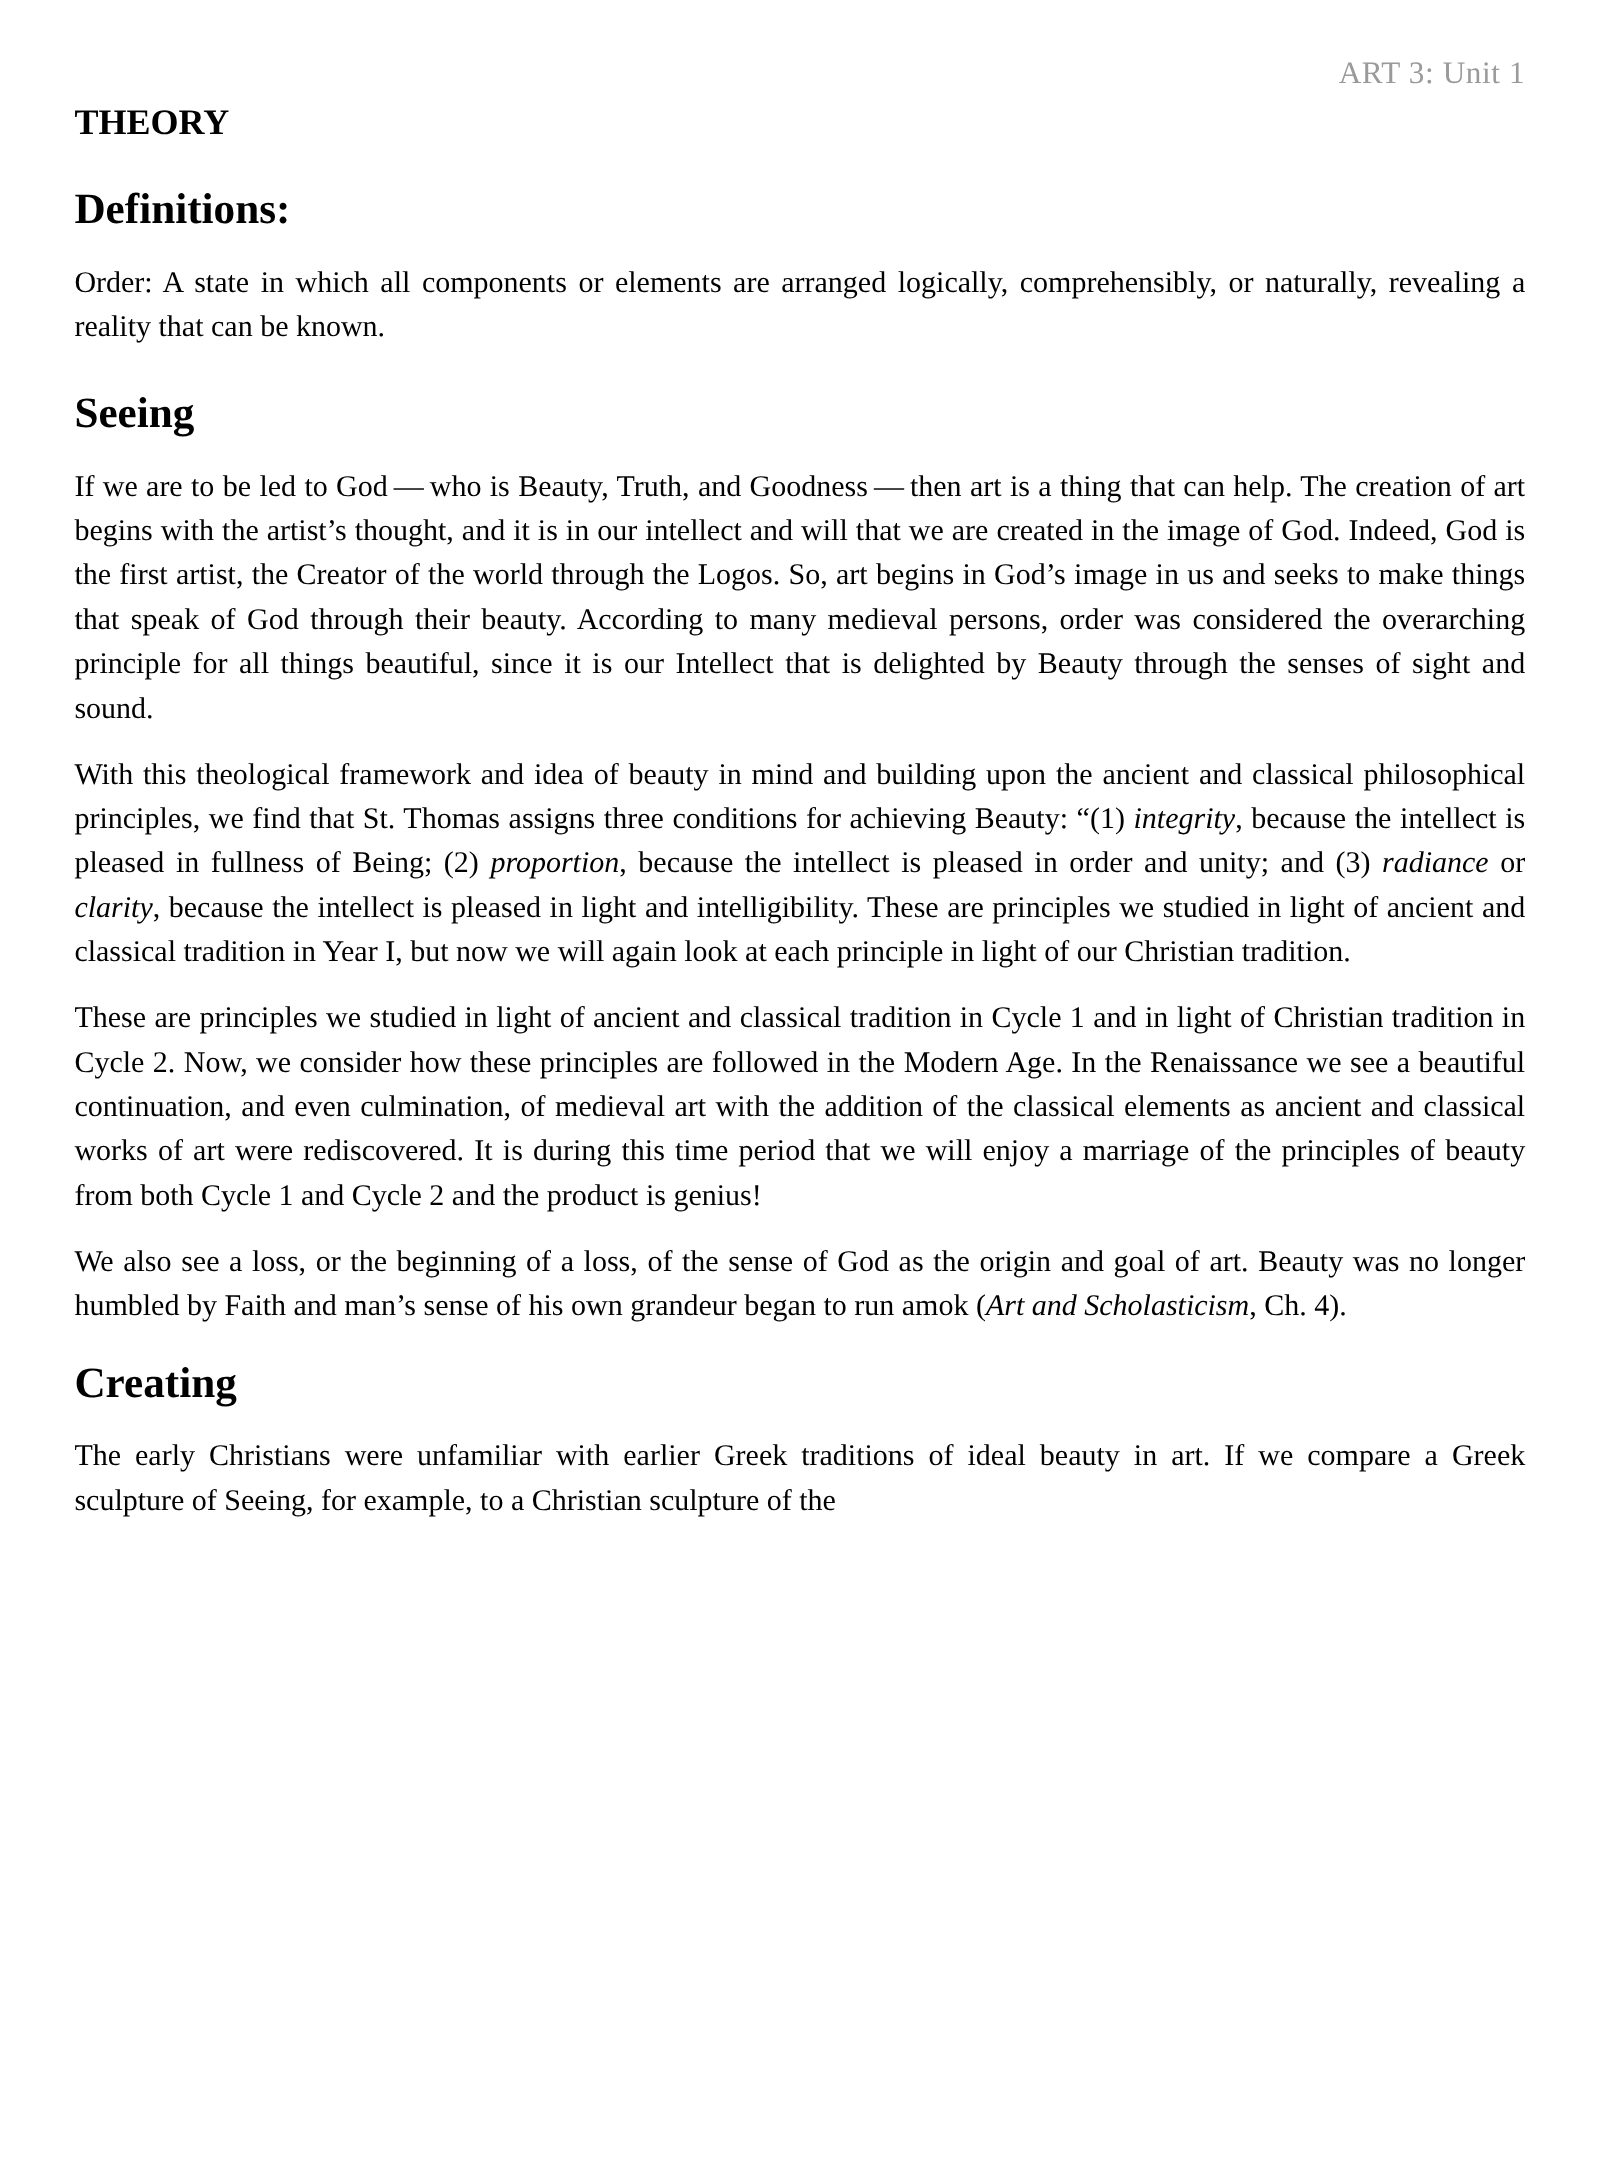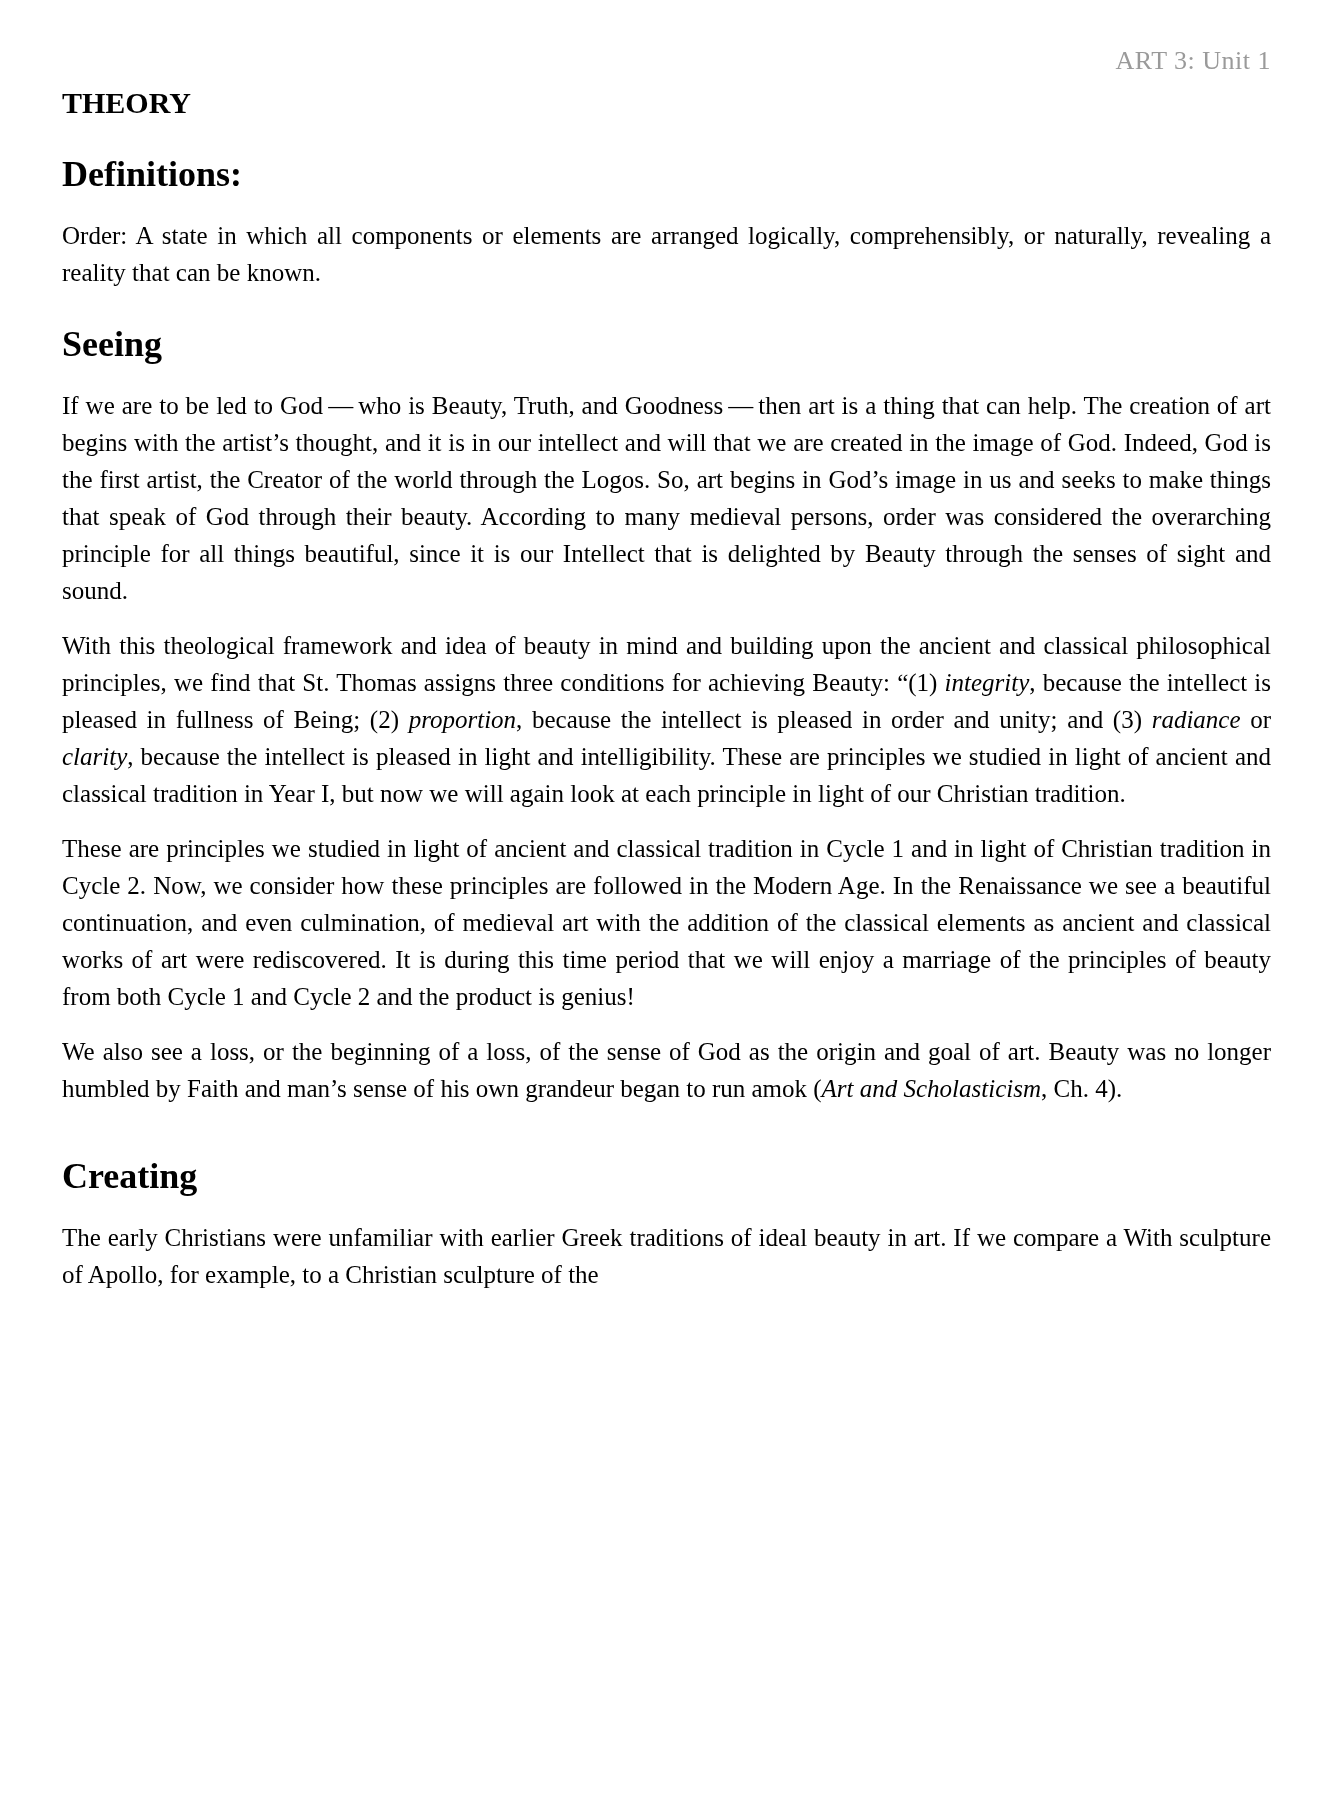--- a/index.html
+++ b/index.html
@@ -35,21 +35,21 @@
   h2.section-heading {
     margin: 34px 0 0 0;
     font-size: 36px;
     line-height: 38px;
     font-weight: bold;
     color: #000000;
   }
   h2.gap-before-large {
   }
   h2.gap-before-medium {
-    margin-top: 50px;
+    margin-top: 26px;
   }
   p.body-text {
     margin: 18px 0 0 0;
     font-size: 25px;
     line-height: 37px;
     text-align: justify;
     color: #000000;
     font-family: Liberation Serif, serif;
   }
   p.first-after-heading {
@@ -81,15 +81,15 @@
   <p class="body-text first-after-heading">If we are to be led to God — who is Beauty, Truth, and Goodness — then art is a thing that can help. The creation of art begins with the artist’s thought, and it is in our intellect and will that we are created in the image of God. Indeed, God is the first artist, the Creator of the world through the Logos.  So, art begins in God’s image in us and seeks to make things that speak of God through their beauty.  According to many medieval persons, order was considered the overarching principle for all things beautiful, since it is our Intellect that is delighted by Beauty through the senses of sight and sound.</p>
 
   <p class="body-text"><span>With this theological framework and idea of beauty in mind and building upon the ancient and classical philosophical principles, we find that St. Thomas assigns three conditions for achieving Beauty: “(1) </span><em>integrity</em><span>, because the intellect is pleased in fullness of Being; (2) </span><em>proportion</em><span>, because the intellect is pleased in order and unity; and (3) </span><em>radiance</em><span> or </span><em>clarity</em><span>, because the intellect is pleased in light and intelligibility.  These are principles we studied in light of ancient and classical tradition in Year I, but now we will again look at each principle in light of our Christian tradition.</span></p>
 
   <p class="body-text">These are principles we studied in light of ancient and classical tradition in Cycle 1 and in light of Christian tradition in Cycle 2. Now, we consider how these principles are followed in the Modern Age. In the Renaissance we see a beautiful continuation, and even culmination, of medieval art with the addition of the classical elements as ancient and classical works of art were rediscovered.  It is during this time period that we will enjoy a marriage of the principles of beauty from both Cycle 1 and Cycle 2 and the product is genius!</p>
 
   <p class="body-text"><span>We also see a loss, or the beginning of a loss, of the sense of God as the origin and goal of art.  Beauty was no longer humbled by Faith and man’s sense of his own grandeur began to run amok (</span><em>Art and Scholasticism</em><span>, Ch. 4).</span></p>
 
   <h2 class="section-heading gap-before-medium">Creating</h2>
 
-  <p class="body-text first-after-heading">The early Christians were unfamiliar with earlier Greek traditions of ideal beauty in art. If we compare a With sculpture of Apollo, for example, to a Christian sculpture of the</p>
+  <p class="body-text first-after-heading">The early Christians were unfamiliar with earlier Greek traditions of ideal beauty in art. If we compare a Greek sculpture of Seeing, for example, to a Christian sculpture of the</p>
 
 </div>
 
 </body></html>

